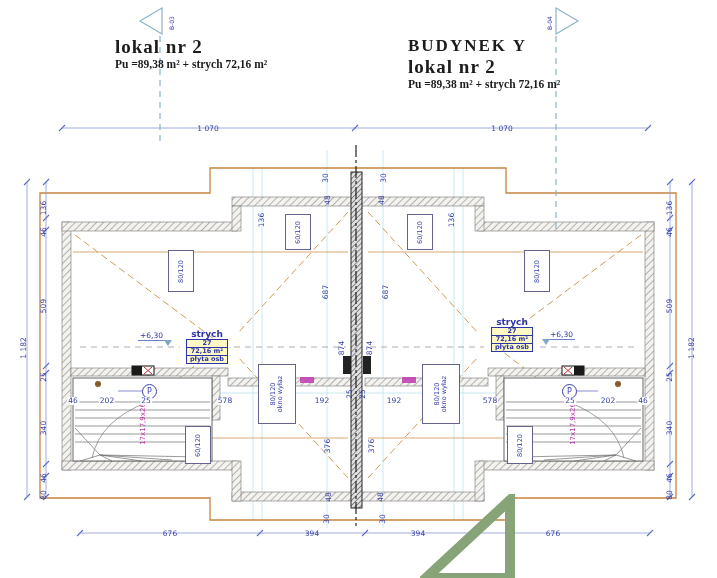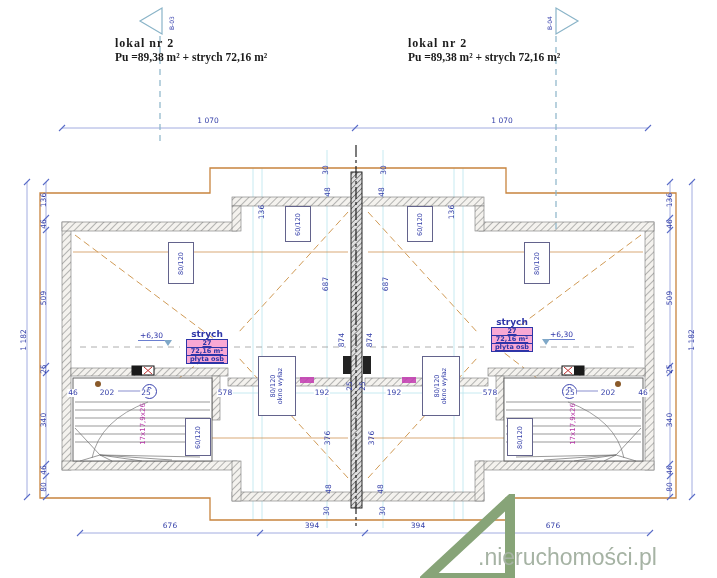--- a/index.html
+++ b/index.html
@@ -3,38 +3,38 @@
 <meta charset="utf-8">
 <style>
   html,body{margin:0;padding:0;background:#fff;}
   #stage{position:relative;width:717px;height:578px;background:#fff;overflow:hidden;
          font-family:"DejaVu Sans",sans-serif;}
   svg{position:absolute;left:0;top:0;}
 
   
   .hdr{position:absolute;color:#1c1c1c;font-family:"Liberation Serif","DejaVu Serif",serif;}
   .hdr .t1{font-weight:bold;font-size:17px;letter-spacing:2px;}
-  .hdr .t2{font-weight:bold;font-size:12px;letter-spacing:1px;}
+  .hdr .t2{font-weight:bold;font-size:19px;letter-spacing:1px;}
   .hdr .t3{font-weight:bold;font-size:11.5px;}
   .secmark{position:absolute;font-size:6px;color:#3a43ae;transform:rotate(-90deg);transform-origin:left top;}
 
   
-  #labels{position:absolute;left:0;top:0;width:717px;height:452px;}
+  #labels{position:absolute;left:0;top:8px;width:717px;height:452px;}
   .dim{position:absolute;font-size:7.5px;color:#333ea8;white-space:nowrap;
        transform:translate(-50%,-50%);line-height:8px;}
   .dim.bg{background:#fff;padding:0 1px;}
   .dim.rot{transform:translate(-50%,-50%) rotate(-90deg);}
   .winbox{position:absolute;border:1px solid #63638c;background:#fff;display:flex;
           align-items:center;justify-content:center;}
   .winbox .wtxt{transform:rotate(-90deg);font-size:6.5px;line-height:7px;color:#333ea8;
           text-align:center;white-space:nowrap;}
 
   .strych{position:absolute;text-align:center;color:#2e35a8;width:52px;}
   .strych .sname{font-weight:bold;font-size:9px;line-height:9px;}
-  .strych table{border-collapse:collapse;margin:0 auto;background:#f9a8d4;text-decoration:underline;}
+  .strych table{border-collapse:collapse;margin:0 auto;background:#fef9c3;}
   .strych td{border:1px solid #2e35a8;font-size:6.5px;line-height:7px;padding:0 3px;
              color:#2e35a8;font-weight:bold;white-space:nowrap;}
 
   .level{position:absolute;font-size:7.5px;color:#2e35a8;border-bottom:1px solid #6b7fd0;
          padding:0 2px;}
   .lvltri{position:absolute;width:0;height:0;border-left:4px solid transparent;
           border-right:4px solid transparent;border-top:6px solid #7fa8c8;}
 
   .stairlbl{position:absolute;font-size:7px;color:#b837a8;transform:translate(-50%,-50%) rotate(-90deg);
             white-space:nowrap;}
@@ -228,20 +228,21 @@
       <line x1="118" y1="391" x2="142" y2="391"></line>
       <line x1="574" y1="391" x2="598" y2="391"></line>
     </g>
   </svg>
 
   <div class="hdr" style="left:115px;top:36px;">
     <div class="t2">lokal  nr 2</div>
     <div class="t3">Pu =89,38 m²  +  strych  72,16 m²</div>
   </div>
   <div class="hdr" style="left:408px;top:36px;">
+    <div class="t1">BUDYNEK  Y</div>
     <div class="t2">lokal  nr 2</div>
     <div class="t3">Pu =89,38 m²  +  strych  72,16 m²</div>
   </div>
   <div class="secmark" style="left:168px;top:30px;">B-03</div>
   <div class="secmark" style="left:546px;top:30px;">B-04</div>
 
   <div class="strych" style="left:181px;top:330px;">
     <div class="sname">strych</div>
     <table>
         <tbody>
@@ -358,16 +359,15 @@
       </div>
       <div class="winbox" style="left: 422px; top: 356px; width: 36px; height: 58px;">
         <div class="wtxt">80/120<br>okno wyłaz</div>
       </div>
     </div>
 
   <div id="logo">
     <svg width="100" height="90" style="position:absolute;left:420px;top:494px;">
       <polygon points="6,84 90,6 90,84" fill="none" stroke="#87a478" stroke-width="10"></polygon>
     </svg>
-    <div class="domain">.nieruchomości.pl</div>
   </div>
 
 </div>
 
 </body></html>

